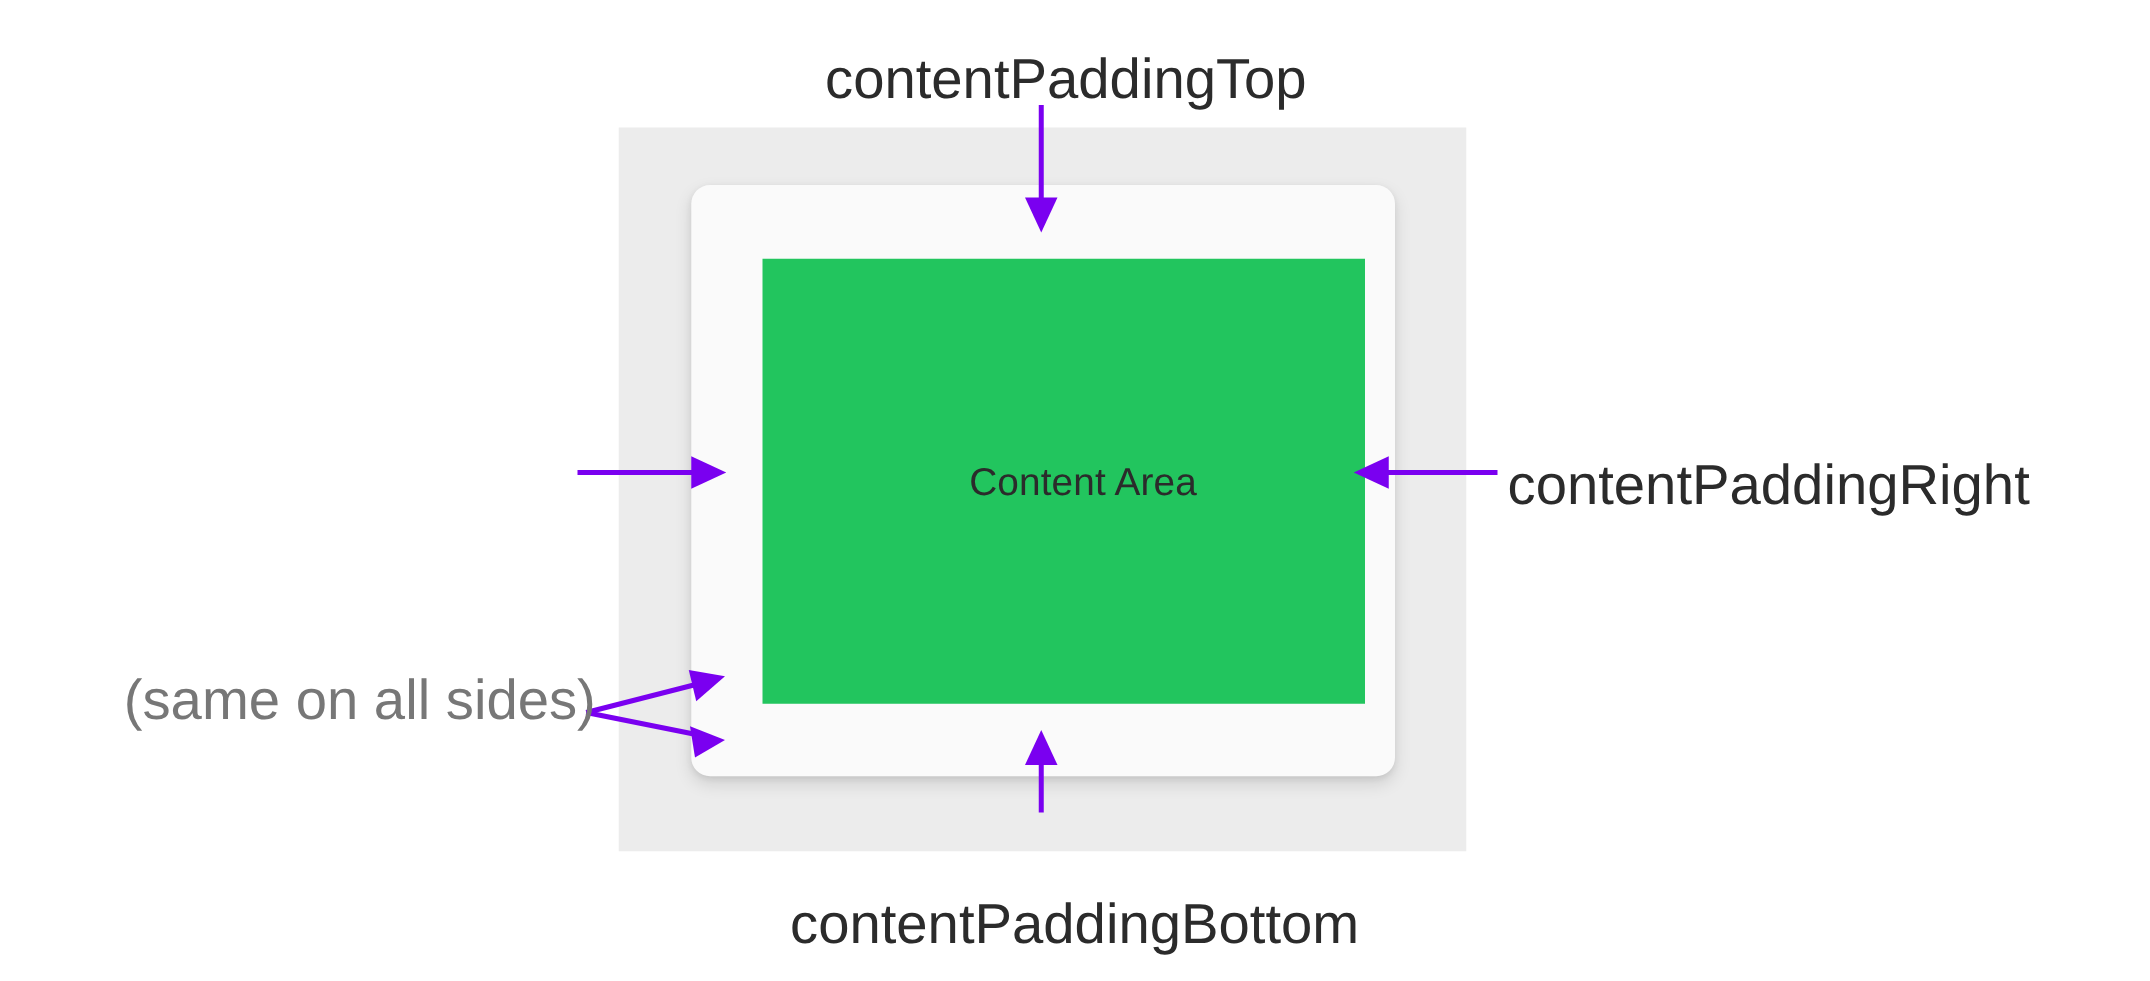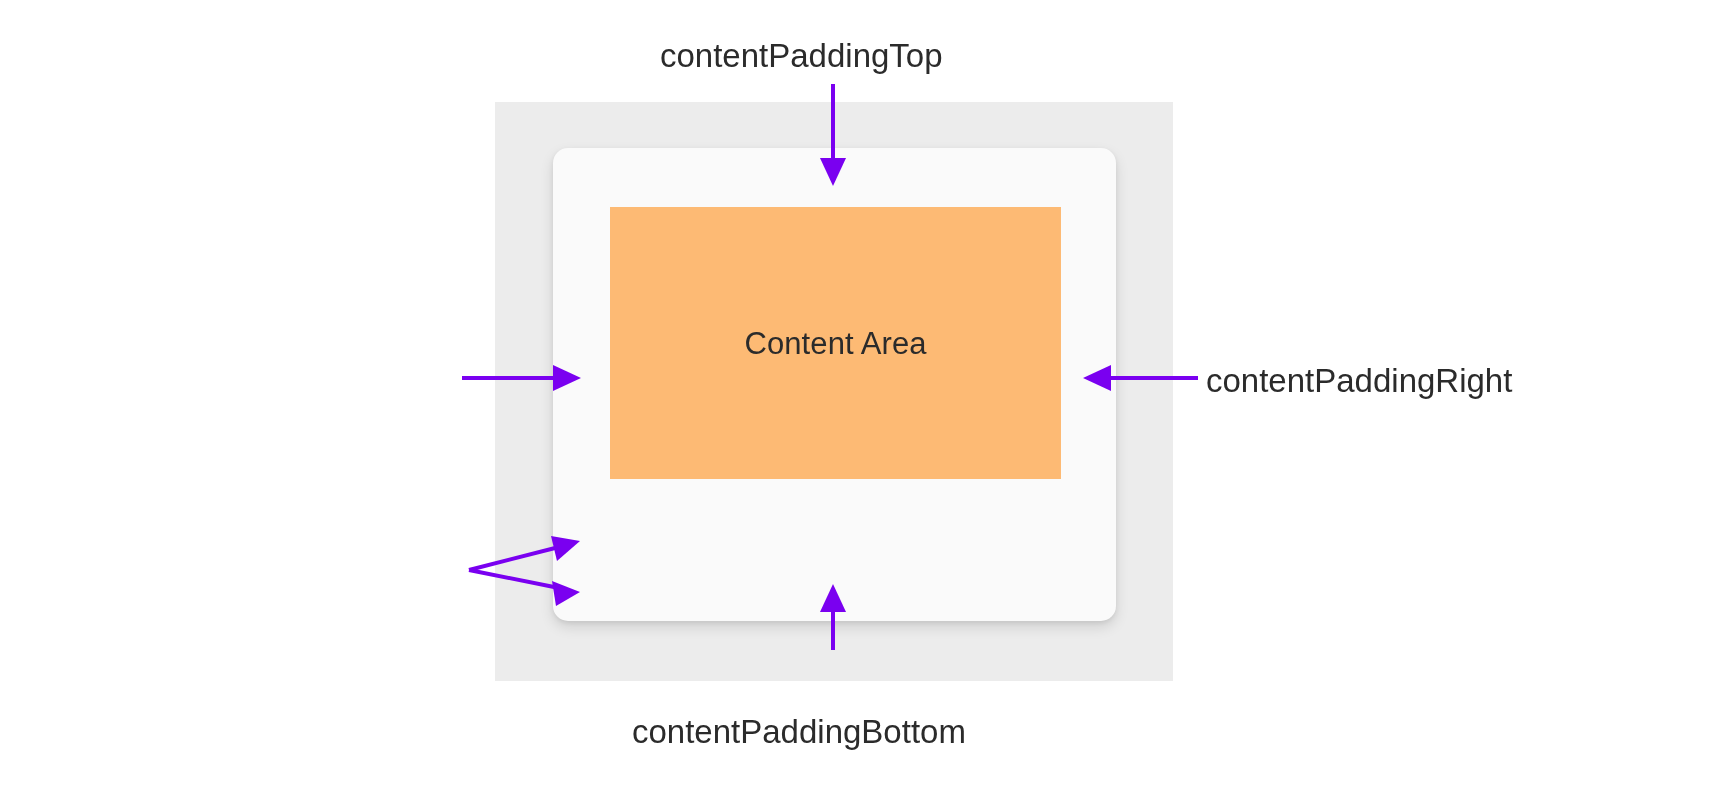--- a/index.html
+++ b/index.html
@@ -37,38 +37,39 @@
     height: 473px;
     background: #fafafa;
     border-radius: 15px;
     box-shadow: 0 6px 14px rgba(0,0,0,0.12), 0 2px 5px rgba(0,0,0,0.07);
   }
   .content-box {
     position: absolute;
     left: 610px;
     top: 207px;
     width: 451px;
-    height: 272px;
-    background: #fdba74;
+    height: 356px;
+    background: #22c55e;
     display: flex;
     align-items: center;
     justify-content: center;
+    padding-left: 31px;
   }
   .content-label {
     font-size: 31px;
     color: #2b2b2b;
     letter-spacing: 0.1px;
     line-height: 1;
     white-space: nowrap;
   }
 
   
   .lbl {
     position: absolute;
-    font-size: 33px;
+    font-size: 45px;
     color: #2b2b2b;
     line-height: 1.22;
     white-space: nowrap;
   }
   .lbl .sub {
     display: block;
     color: #777777;
   }
   .lbl-top {
     left: 660px;
@@ -147,15 +148,16 @@
   </svg>
 
   <div class="lbl lbl-top">contentPaddingTop</div>
 
 
   <div class="lbl lbl-bottom">contentPaddingBottom</div>
 
   <div class="lbl lbl-right">contentPaddingRight</div>
 
   <div class="lbl lbl-padding">
+    <span class="sub">(same on all sides)</span>
   </div>
 
 </div>
 
 </body></html>

